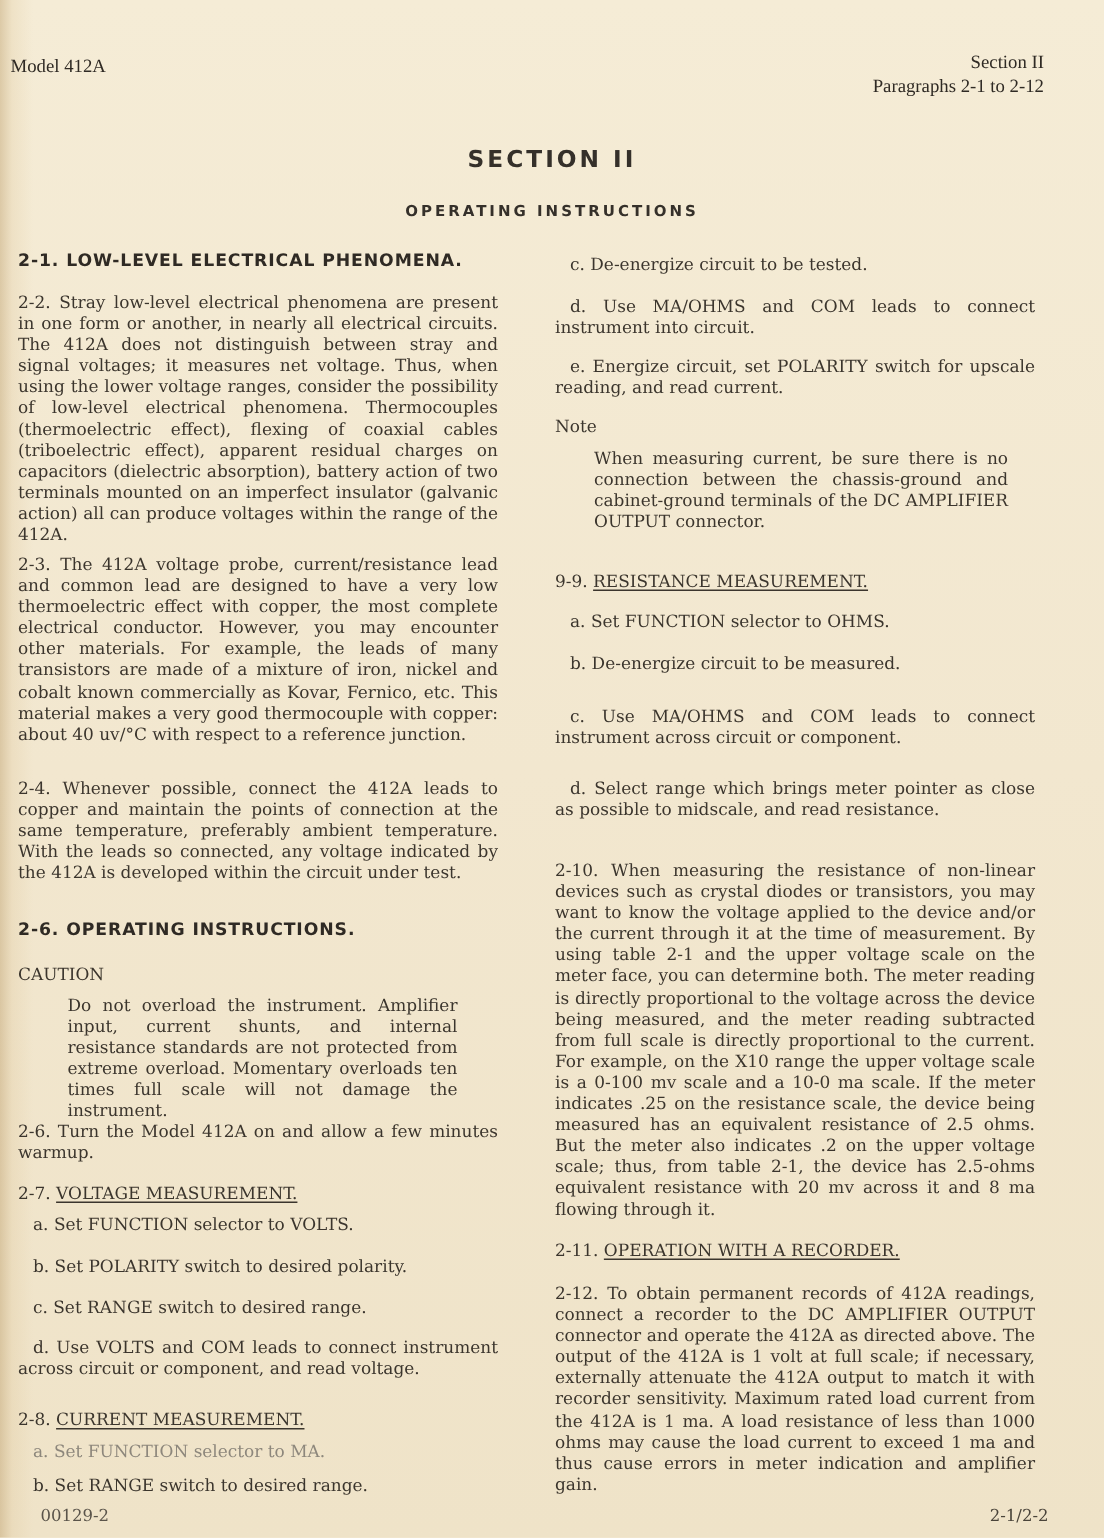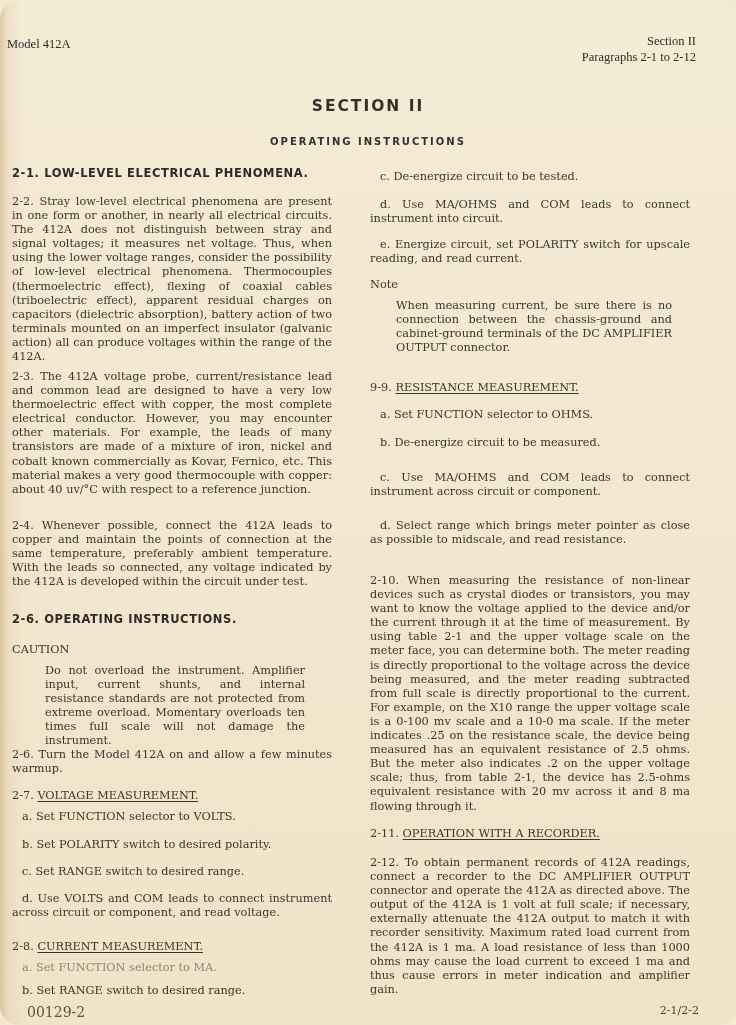--- a/index.html
+++ b/index.html
@@ -8,40 +8,39 @@
     background: #f3e9d2;
     position: relative;
     font-family: "DejaVu Serif", serif;
     color: #3b352d;
   }
   .page {
     position: absolute; inset: 0;
     background:
       linear-gradient(to right, rgba(190,160,110,0.45) 0px, rgba(220,195,150,0.25) 8px, rgba(243,233,210,0) 22px),
       linear-gradient(to bottom, #f5ecd6 0%, #f2e7cf 50%, #efe3c8 100%);
-    border-radius: 19px;
   }
   .hdr-left { position: absolute; left: 7px; top: 37px; font-size: 12.5px; font-family: "Liberation Serif", serif; color: #2f2a24; }
   .hdr-right { position: absolute; right: 40px; top: 33px; text-align: right; font-size: 12.5px; font-family: "Liberation Serif", serif; line-height: 16px; color: #2f2a24; }
   .title { position: absolute; left: 0; width: 736px; text-align: center; font-family: "DejaVu Sans", sans-serif; font-weight: bold; letter-spacing: 2px; color: #35302a; }
   .title1 { top: 97px; font-size: 15.5px; }
   .title2 { top: 136px; font-size: 10px; }
 
   .col { position: absolute; font-size: 11.3px; line-height: 14.1px; text-align: justify; }
   .left { left: 12px; width: 320px; }
   .right { left: 370px; width: 320px; }
 
   .blk { position: absolute; width: 100%; }
   .h-sans { font-family: "DejaVu Sans", sans-serif; font-weight: bold; font-size: 11.5px; letter-spacing: 0.6px; color: #2f2a24; }
   .u { text-decoration: underline; text-underline-offset: 2px; }
   .center { text-align: left; }
   .indent { padding-left: 10px; }
   .inset { padding-left: 33px; padding-right: 28px; }
   .faded { color: #8d877c; }
-  .foot-left { position: absolute; left: 27px; top: 1004px; font-size: 14px; color: #5a544a; }
+  .foot-left { position: absolute; left: 27px; top: 1004px; font-size: 11px; color: #5a544a; }
   .foot-right { position: absolute; right: 37px; top: 1004px; font-size: 11px; color: #4a443a; }
 </style>
 </head>
 <body>
 
 <div class="page">
 
   <div class="hdr-left">Model 412A</div>
   <div class="hdr-right">
     <div>Section II</div>

